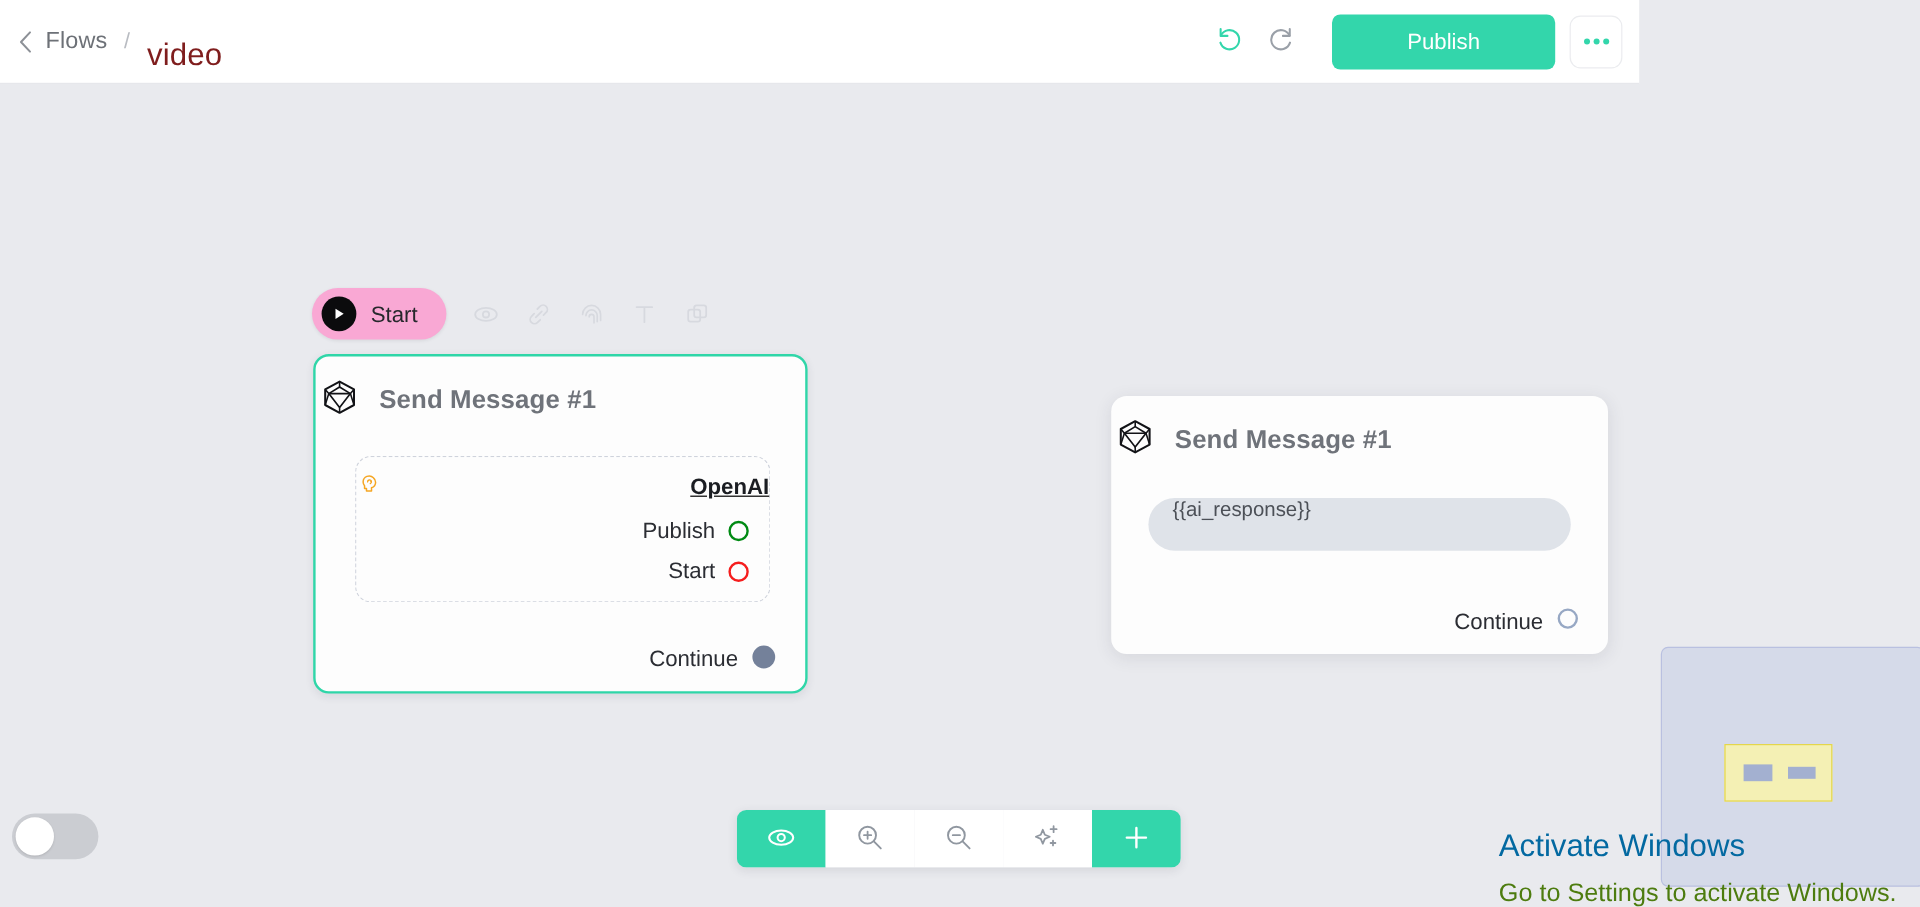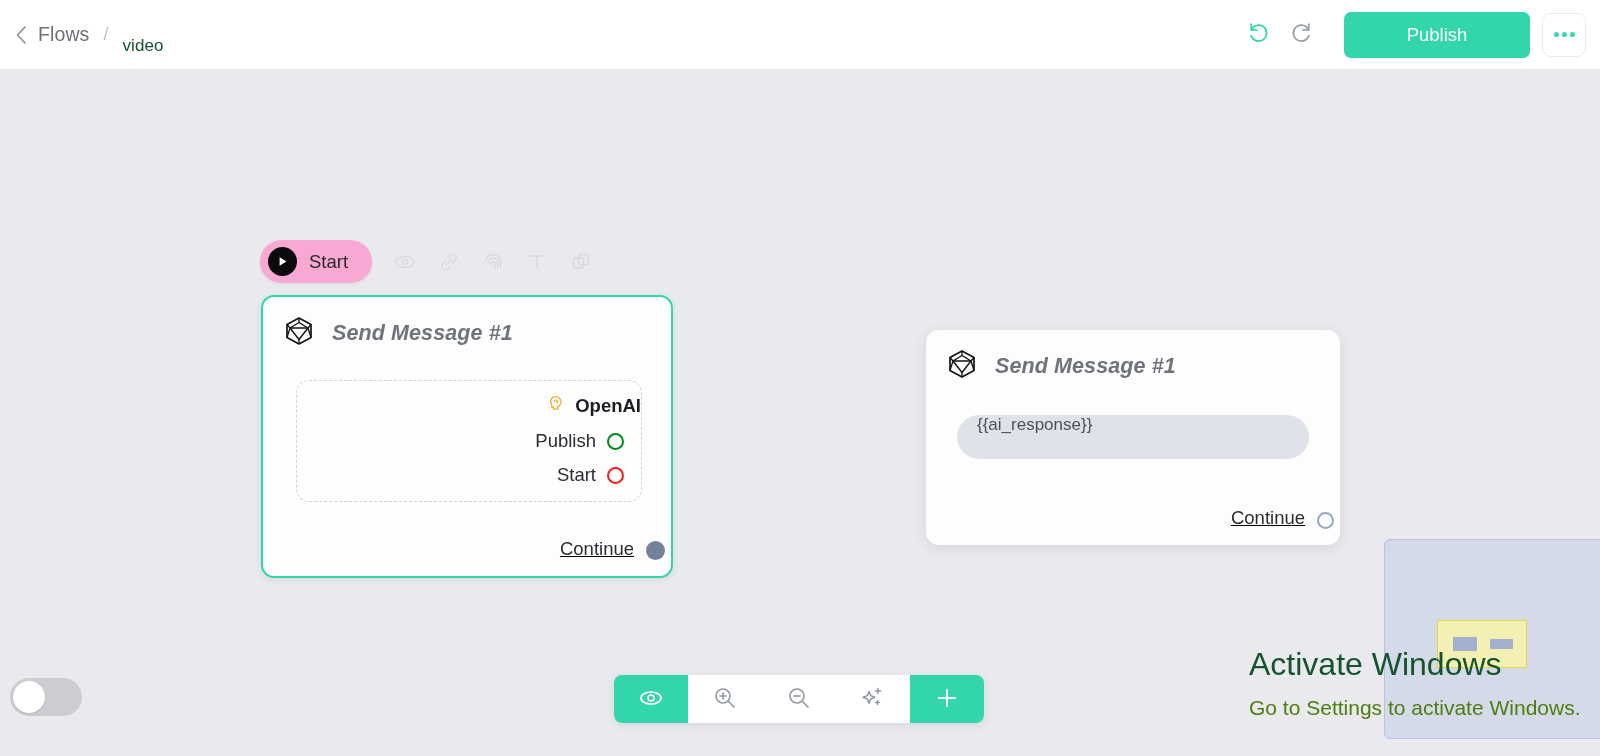--- a/index.html
+++ b/index.html
@@ -7,41 +7,41 @@
     width: 1600px; height: 756px;
     font-family: "Liberation Sans", sans-serif;
     overflow: hidden;
     background: #e9eaee;
   }
   #app { position: relative; width: 1600px; height: 756px; }
 
   
   .topbar {
     position: absolute; top: 0; left: 0;
-    width: 1600px; height: 70px;
+    width: 1366px; height: 70px;
     background: #ffffff;
     border-bottom: 1px solid #e6e7eb;
     display: flex; align-items: center;
     z-index: 40;
   }
   .breadcrumb {
     display: flex; align-items: center;
     margin-left: 14px; gap: 10px;
   }
   .back-chevron {
     width: 14px; height: 22px;
     display: inline-flex; align-items: center; justify-content: center;
     cursor: pointer;
   }
   .crumb-link {
     font-size: 19.5px; color: #6d7177; letter-spacing: .1px;
     cursor: pointer;
   }
   .crumb-sep { font-size: 18px; color: #b9bcc2; margin: 0 4px; }
-  .crumb-current { font-size: 17px; color: #14532d; letter-spacing: .1px; margin-top: 22px; }
+  .crumb-current { font-size: 26px; color: #7f1d1d; letter-spacing: .1px; margin-top: 22px; }
 
   .top-right {
     margin-left: auto; display: flex; align-items: center;
     gap: 0; padding-right: 14px;
   }
   .icon-btn-plain {
     width: 42px; height: 42px;
     display: flex; align-items: center; justify-content: center;
     cursor: pointer; background: none; border: none;
   }
@@ -110,52 +110,52 @@
     box-shadow: 0 2px 7px rgba(40,48,66,.09);
   }
   .node-b {
     left: 926px; top: 260px;
     width: 414px; height: 215px;
     border: none;
     box-shadow: 0 3px 14px rgba(45,52,70,.10);
   }
   .node-header {
     display: flex; align-items: center; gap: 17px;
-    padding: 18px 0 0 20px;
-    font-style: italic;
+    padding: 18px 0 0 4px;
   }
   .node-title { font-size: 21.5px; font-weight: bold; color: #6f737a; letter-spacing: .1px; }
   .node-b .node-title { font-size: 21.5px; }
 
   .dashed-box {
     position: absolute; left: 33px; top: 83px;
     width: 346px; height: 122px;
     border: 1.6px dashed #cfd3dc;
     border-radius: 13px;
     padding-top: 12px;
   }
   .provider-row {
-    display: flex; align-items: center; justify-content: flex-end;
+    display: flex; align-items: center; justify-content: space-between;
     gap: 9px;
+    text-decoration: underline;
   }
   .provider-name { font-size: 18.5px; font-weight: bold; color: #1b1d22; }
   .port-row {
     display: flex; align-items: center; justify-content: flex-end;
     gap: 11px; padding-right: 17px; margin-top: 12px;
   }
   .port-label { font-size: 18.5px; color: #2b2d33; }
   .ring { width: 17px; height: 17px; border-radius: 50%; background: transparent; }
   .ring-success { border: 2.4px solid #008a13; }
   .ring-failed  { border: 2.4px solid #f51d1d; }
   .ring-open    { border: 2.4px solid #97a8c4; }
   .dot-filled   { width: 19px; height: 19px; border-radius: 50%; background: #74819a; }
 
   .continue-row {
-    position: absolute; right: 6px; bottom: 16px;
-    display: flex; align-items: flex-end; gap: 12px; text-decoration: underline;
+    position: absolute; right: 25px; bottom: 16px;
+    display: flex; align-items: flex-start; gap: 12px;
   }
   .continue-label { font-size: 18.5px; color: #2b2d33; }
 
   .var-pill {
     position: absolute; left: 31px; top: 85px;
     width: 352px; height: 44px;
     background: #dfe3e9;
     border-radius: 22px;
     display: flex; align-items: flex-start;
     padding-left: 20px;
@@ -210,21 +210,21 @@
   }
   .mini-node { position: absolute; background: #a3b0d0; }
   .mini-node-1 { left: 15px; top: 16px; width: 24px; height: 14px; }
   .mini-node-2 { left: 52px; top: 18px; width: 23px; height: 10px; }
 
   .watermark {
     position: absolute; left: 1249px; top: 576px;
     pointer-events: none;
     color: #9a9ea8;
   }
-  .wm-title { font-size: 32px; color: #14532d; line-height: 1.15; }
+  .wm-title { font-size: 26px; color: #0369a1; line-height: 1.15; margin-top: 44px; }
   .wm-sub   { font-size: 21px; color: #4d7c0f; margin-top: 13px; }
 </style>
 </head>
 <body>
 
 <div id="app">
 
   <div class="topbar">
     <div class="breadcrumb">
       <span class="back-chevron">

